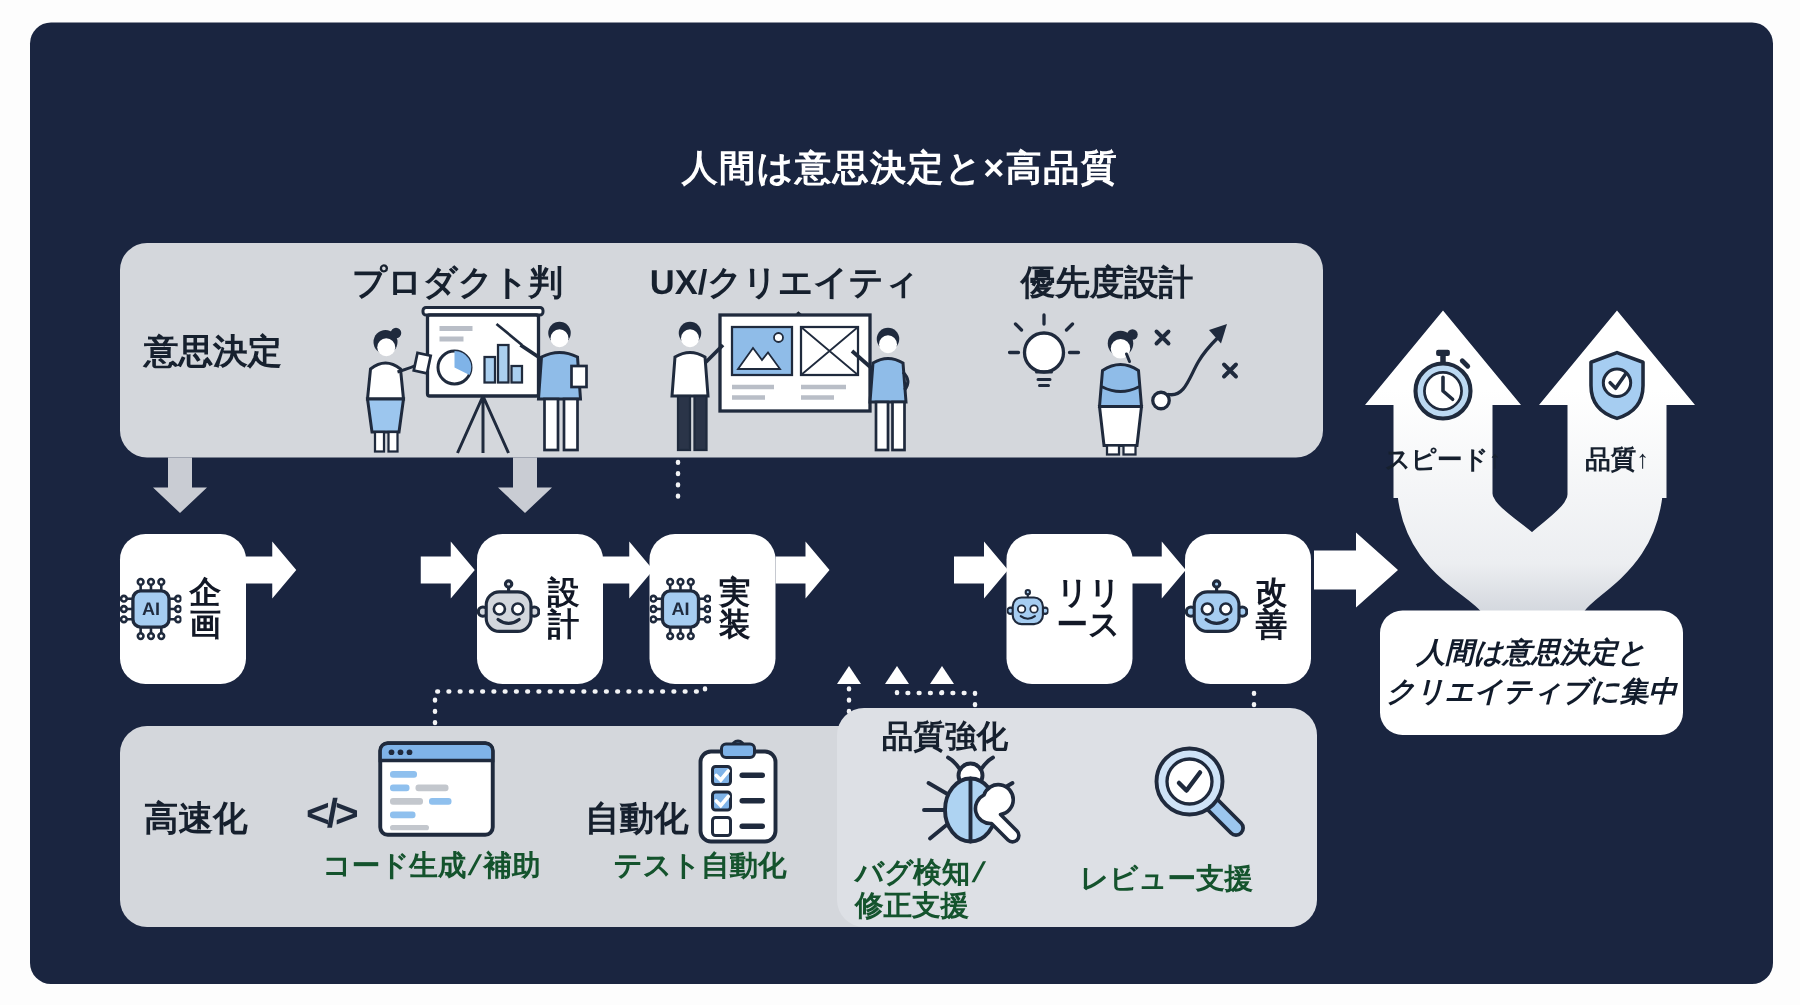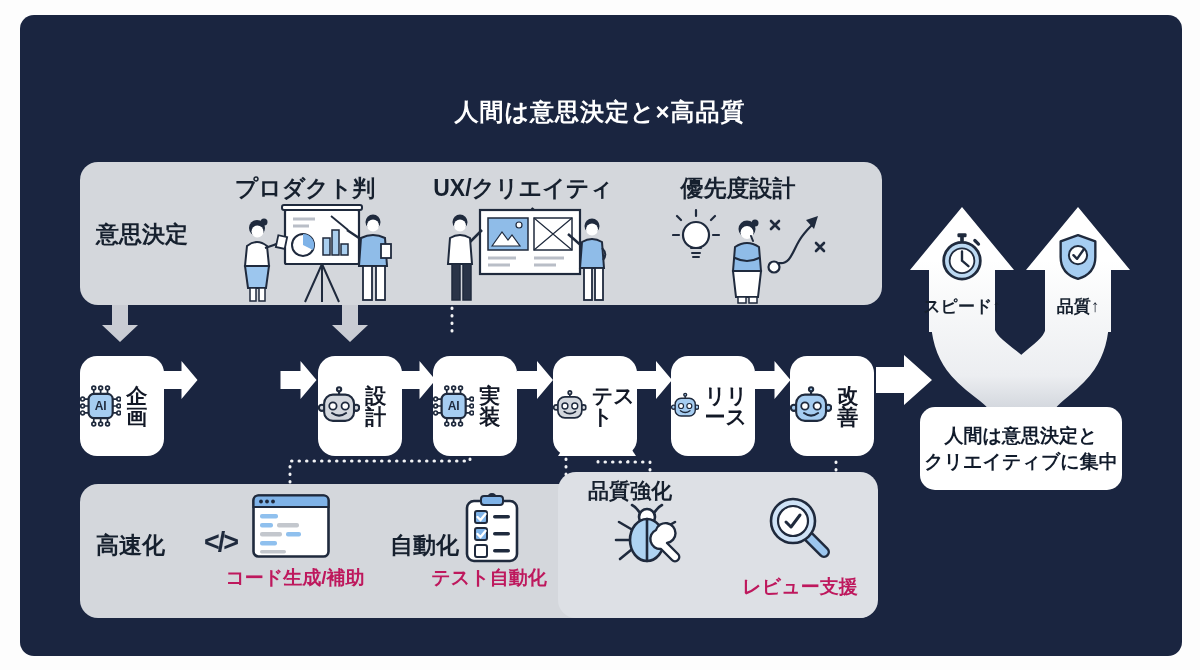--- a/index.html
+++ b/index.html
@@ -13,26 +13,26 @@
   .subtitle{left:0;top:96px;width:1200px;text-align:center;color:#ffffff;
             font-size:24px;font-weight:800;letter-spacing:1px;}
   .band-top{left:80px;top:162px;width:802px;height:143px;background:#d4d7dc;border-radius:18px;}
   .band-bottom{left:80px;top:484px;width:797px;height:134px;background:#d4d7dc;border-radius:18px;}
   .band-sub{left:558px;top:472px;width:320px;height:146px;background:#dde0e5;border-radius:18px;}
   .band-label{color:#16202e;font-size:23px;font-weight:700;}
   .item-label{color:#16202e;font-size:23px;font-weight:800;text-align:center;}
   .step{top:356px;width:84px;height:100px;background:#ffffff;border-radius:17px;
         display:flex;align-items:center;justify-content:center;gap:5px;}
   .step-label{color:#121826;font-size:21px;font-weight:800;line-height:1;}
-  .cap{color:#be185d;font-size:19px;font-weight:800;text-align:center;
-       white-space:pre-line;line-height:1.18;}
+  .cap{color:#14532d;font-size:19px;font-weight:800;
+       white-space:pre-line;line-height:1.18;font-family:Liberation Mono, monospace;}
   .code-glyph{color:#1f2a3d;font-size:27px;font-weight:800;letter-spacing:-2px;}
   .note-box{left:920px;top:407px;width:202px;height:83px;background:#ffffff;border-radius:15px;
             display:flex;flex-direction:column;align-items:center;justify-content:center;
-            color:#111b2b;font-size:19px;font-weight:800;line-height:1.35;text-align:center;}
+            color:#111b2b;font-size:19px;font-weight:800;line-height:1.35;text-align:center;font-style:italic;}
   svg{display:block;}
   .overlay{left:0;top:0;pointer-events:none;}
 </style>
 </head>
 <body>
 
 <div class="stage">
 
   <svg width="0" height="0" style="position:absolute" aria-hidden="true">
     <defs>
@@ -284,26 +284,20 @@
         <use href="#sym-robot"></use>
       </svg>
     <div class="step-label">設計</div>
   </div>
   <div class="abs step" style="left:433px">
     <svg width="46" height="46">
         <use href="#sym-chip"></use>
       </svg>
     <div class="step-label">実装</div>
   </div>
-  <div class="abs step" style="left:553px">
-    <svg width="48" height="46" style="color:#d3d7dd">
-        <use href="#sym-robot"></use>
-      </svg>
-    <div class="step-label">テスト</div>
-  </div>
   <div class="abs step" style="left:671px">
     <svg width="48" height="46" style="color:#a6cdf1">
         <use href="#sym-robot"></use>
       </svg>
     <div class="step-label">リリース</div>
   </div>
   <div class="abs step" style="left:790px">
     <svg width="48" height="46" style="color:#a6cdf1">
         <use href="#sym-robot"></use>
       </svg>
@@ -323,20 +317,22 @@
   <div class="abs band-label" style="left:390px;top:530px">自動化</div>
   <svg class="abs" style="left:464px;top:492px" width="56" height="72">
       <use href="#sym-checklist"></use>
     </svg>
   <div class="abs cap" style="left:409px;top:567px;width:160px">テスト自動化</div>
 
   <div class="abs band-label" style="left:588px;top:477px;font-size:21px">品質強化</div>
   <svg class="abs" style="left:612px;top:502px" width="76" height="68">
       <use href="#sym-bug"></use>
     </svg>
+  <div class="abs cap" style="left:570px;top:572px;width:160px">バグ検知/
+修正支援</div>
 
   <svg class="abs" style="left:766px;top:494px" width="66" height="66">
       <use href="#sym-magnifier"></use>
     </svg>
   <div class="abs cap" style="left:720px;top:576px;width:160px">レビュー支援</div>
 
   <svg class="abs" style="left:895px;top:200px" width="245" height="300" viewBox="0 0 245 300">
     <defs>
       <linearGradient id="stemGrad" gradientUnits="userSpaceOnUse" x1="0" y1="60" x2="0" y2="225">
         <stop offset="0" stop-color="#ffffff"></stop>

